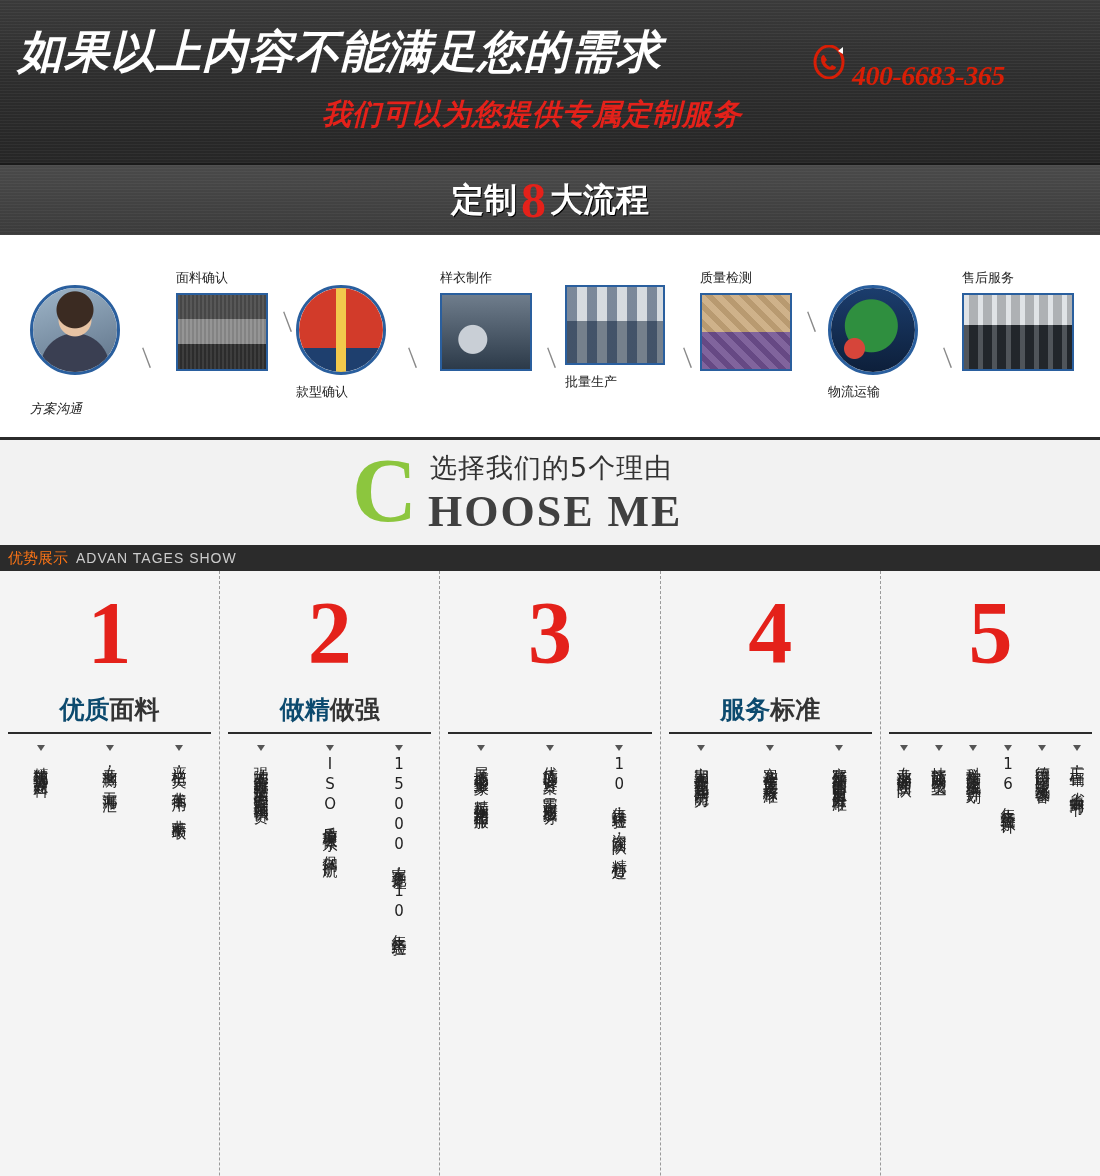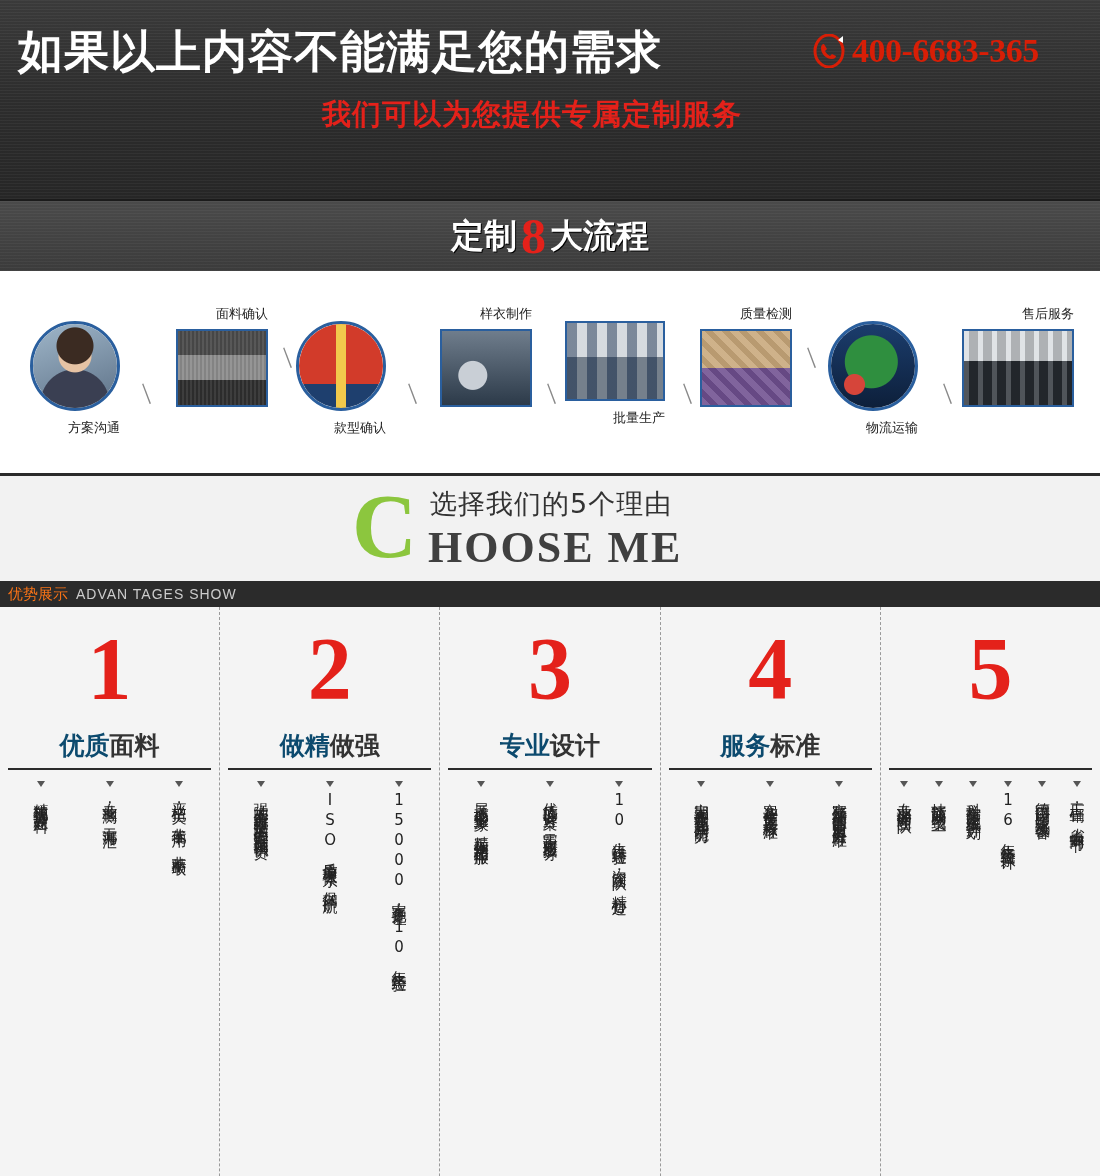--- a/index.html
+++ b/index.html
@@ -8,25 +8,26 @@
     height: 1176px;
     font-family: "Liberation Sans", sans-serif;
     background: #ffffff;
     overflow: hidden;
   }
 
   
   .header {
     position: relative;
     width: 1100px;
-    height: 201px;
+    height: 165px;
     background:
       repeating-linear-gradient(0deg, rgba(255,255,255,0.045) 0px, rgba(255,255,255,0.045) 1px, rgba(0,0,0,0) 1px, rgba(0,0,0,0) 3px),
       linear-gradient(180deg, #3a3a3a 0%, #2d2d2d 50%, #262626 100%);
     border-bottom: 2px solid #1b1b1b;
+    font-style: italic;
   }
   .header-line1 {
     position: absolute;
     left: 18px;
     top: 22px;
     font-size: 45px;
     font-weight: bold;
     color: #ffffff;
     letter-spacing: 1px;
     font-family: "DejaVu Sans", sans-serif;
@@ -39,25 +40,26 @@
     display: flex;
     align-items: center;
     gap: 6px;
   }
   .phone-icon {
     width: 34px;
     height: 34px;
     position: relative;
   }
   .phone-number {
-    font-size: 34px;
+    font-size: 28px;
     font-weight: bold;
     color: #d81e06;
     font-family: "Liberation Serif", serif;
     letter-spacing: -0.5px;
+    margin-top: 28px;
   }
   .header-line2 {
     position: absolute;
     left: 322px;
     top: 95px;
     font-size: 29px;
     font-weight: bold;
     color: #e4211a;
     letter-spacing: 1px;
     font-family: "DejaVu Sans", sans-serif;
@@ -115,21 +117,21 @@
   }
   .node-square {
     width: 92px; height: 78px;
     border: 2px solid #2a5f9e;
     overflow: hidden;
     position: relative;
   }
   .node-label {
     font-size: 13px;
     color: #222;
-    text-align: right;
+    text-align: left;
     white-space: nowrap;
     font-family: "DejaVu Sans", sans-serif;
   }
   .arrow {
     position: absolute;
     color: #888;
     font-size: 20px;
   }
   .ph { position: absolute; inset: 0; }
 
@@ -291,21 +293,21 @@
 </div>
 
 <div class="flow">
 
   <div class="flow-node" style="left:30px; top:50px;">
     <div class="node-circle">
       <div class="ph" style="background:linear-gradient(160deg,#9fb6c9,#5d7187);"></div>
       <div class="ph" style="background:radial-gradient(circle at 50% 38%, #e6c3a4 16px, rgba(0,0,0,0) 17px), radial-gradient(circle at 50% 95%, #3a3f52 34px, rgba(0,0,0,0) 35px);"></div>
       <div class="ph" style="background:radial-gradient(circle at 50% 26%, #3b2b22 18px, rgba(0,0,0,0) 19px);"></div>
     </div>
-    <div class="node-label" style="margin-top:8px;">方案沟通</div>
+    <div class="node-label" style="margin-top:25px;font-style:italic;">方案沟通</div>
   </div>
   <div class="arrow" style="left:137px; top:108px; transform:rotate(20deg);">＼</div>
 
   <div class="flow-node" style="left:176px; top:34px;">
     <div class="node-label" style="margin-bottom:6px;">面料确认</div>
     <div class="node-square">
       <div class="ph" style="background:linear-gradient(180deg,#4b4b4b 0 33%, #8d8d8d 33% 66%, #2f2f2f 66% 100%);"></div>
       <div class="ph" style="background:repeating-linear-gradient(90deg, rgba(255,255,255,0.07) 0 2px, rgba(0,0,0,0.07) 2px 4px);"></div>
     </div>
   </div>
@@ -401,23 +403,20 @@
     <div class="col-rule"></div>
     <div class="vlist">
       <div class="vitem">15000家客户见证，10年生产经验</div>
       <div class="vitem">ISO质量管理体系，保驾护航</div>
       <div class="vitem">强大的生产能力科学灵活的生产管理制度知识供货</div>
     </div>
   </div>
 
   <div class="col">
     <div class="col-num">3</div>
-    <div class="col-title">
-      <span class="t-orange">专业</span><span class="t-dark">设计</span>
-    </div>
     <div class="col-rule"></div>
     <div class="vlist">
       <div class="vitem">10年设计经验，资深团队，精心打造</div>
       <div class="vitem">优质的设计方案，零距离对接服务</div>
       <div class="vitem">展示成功企业形象，精工细作精品工作服</div>
     </div>
   </div>
 
   <div class="col">
     <div class="col-num">4</div>

